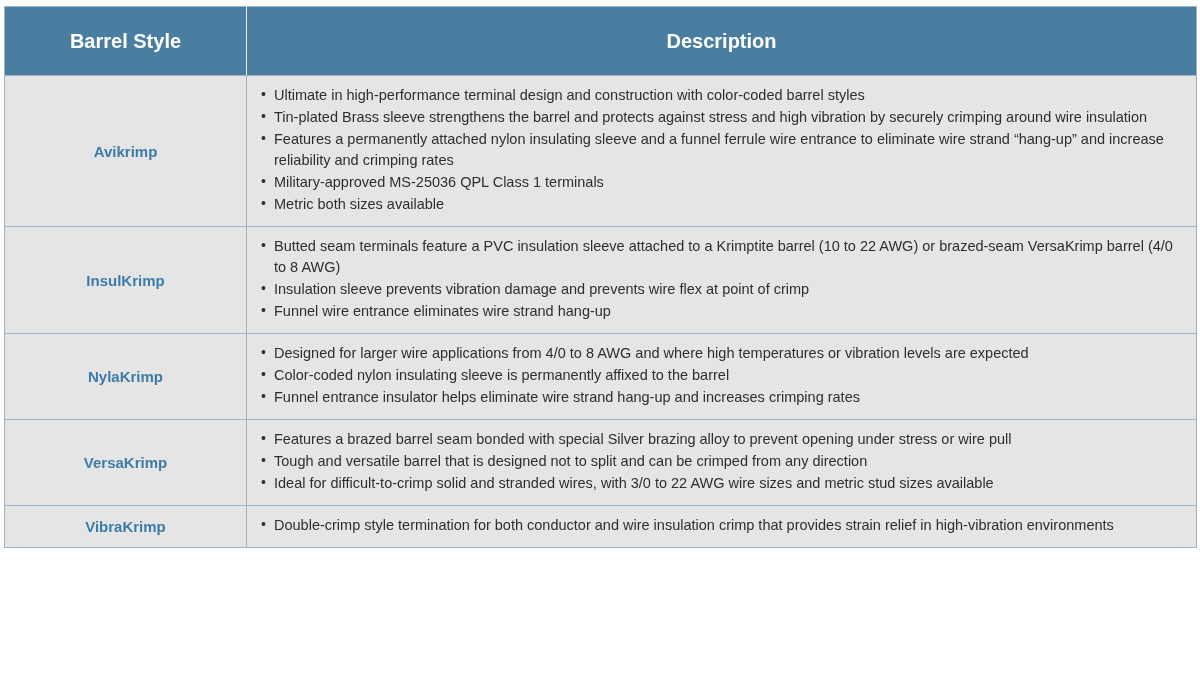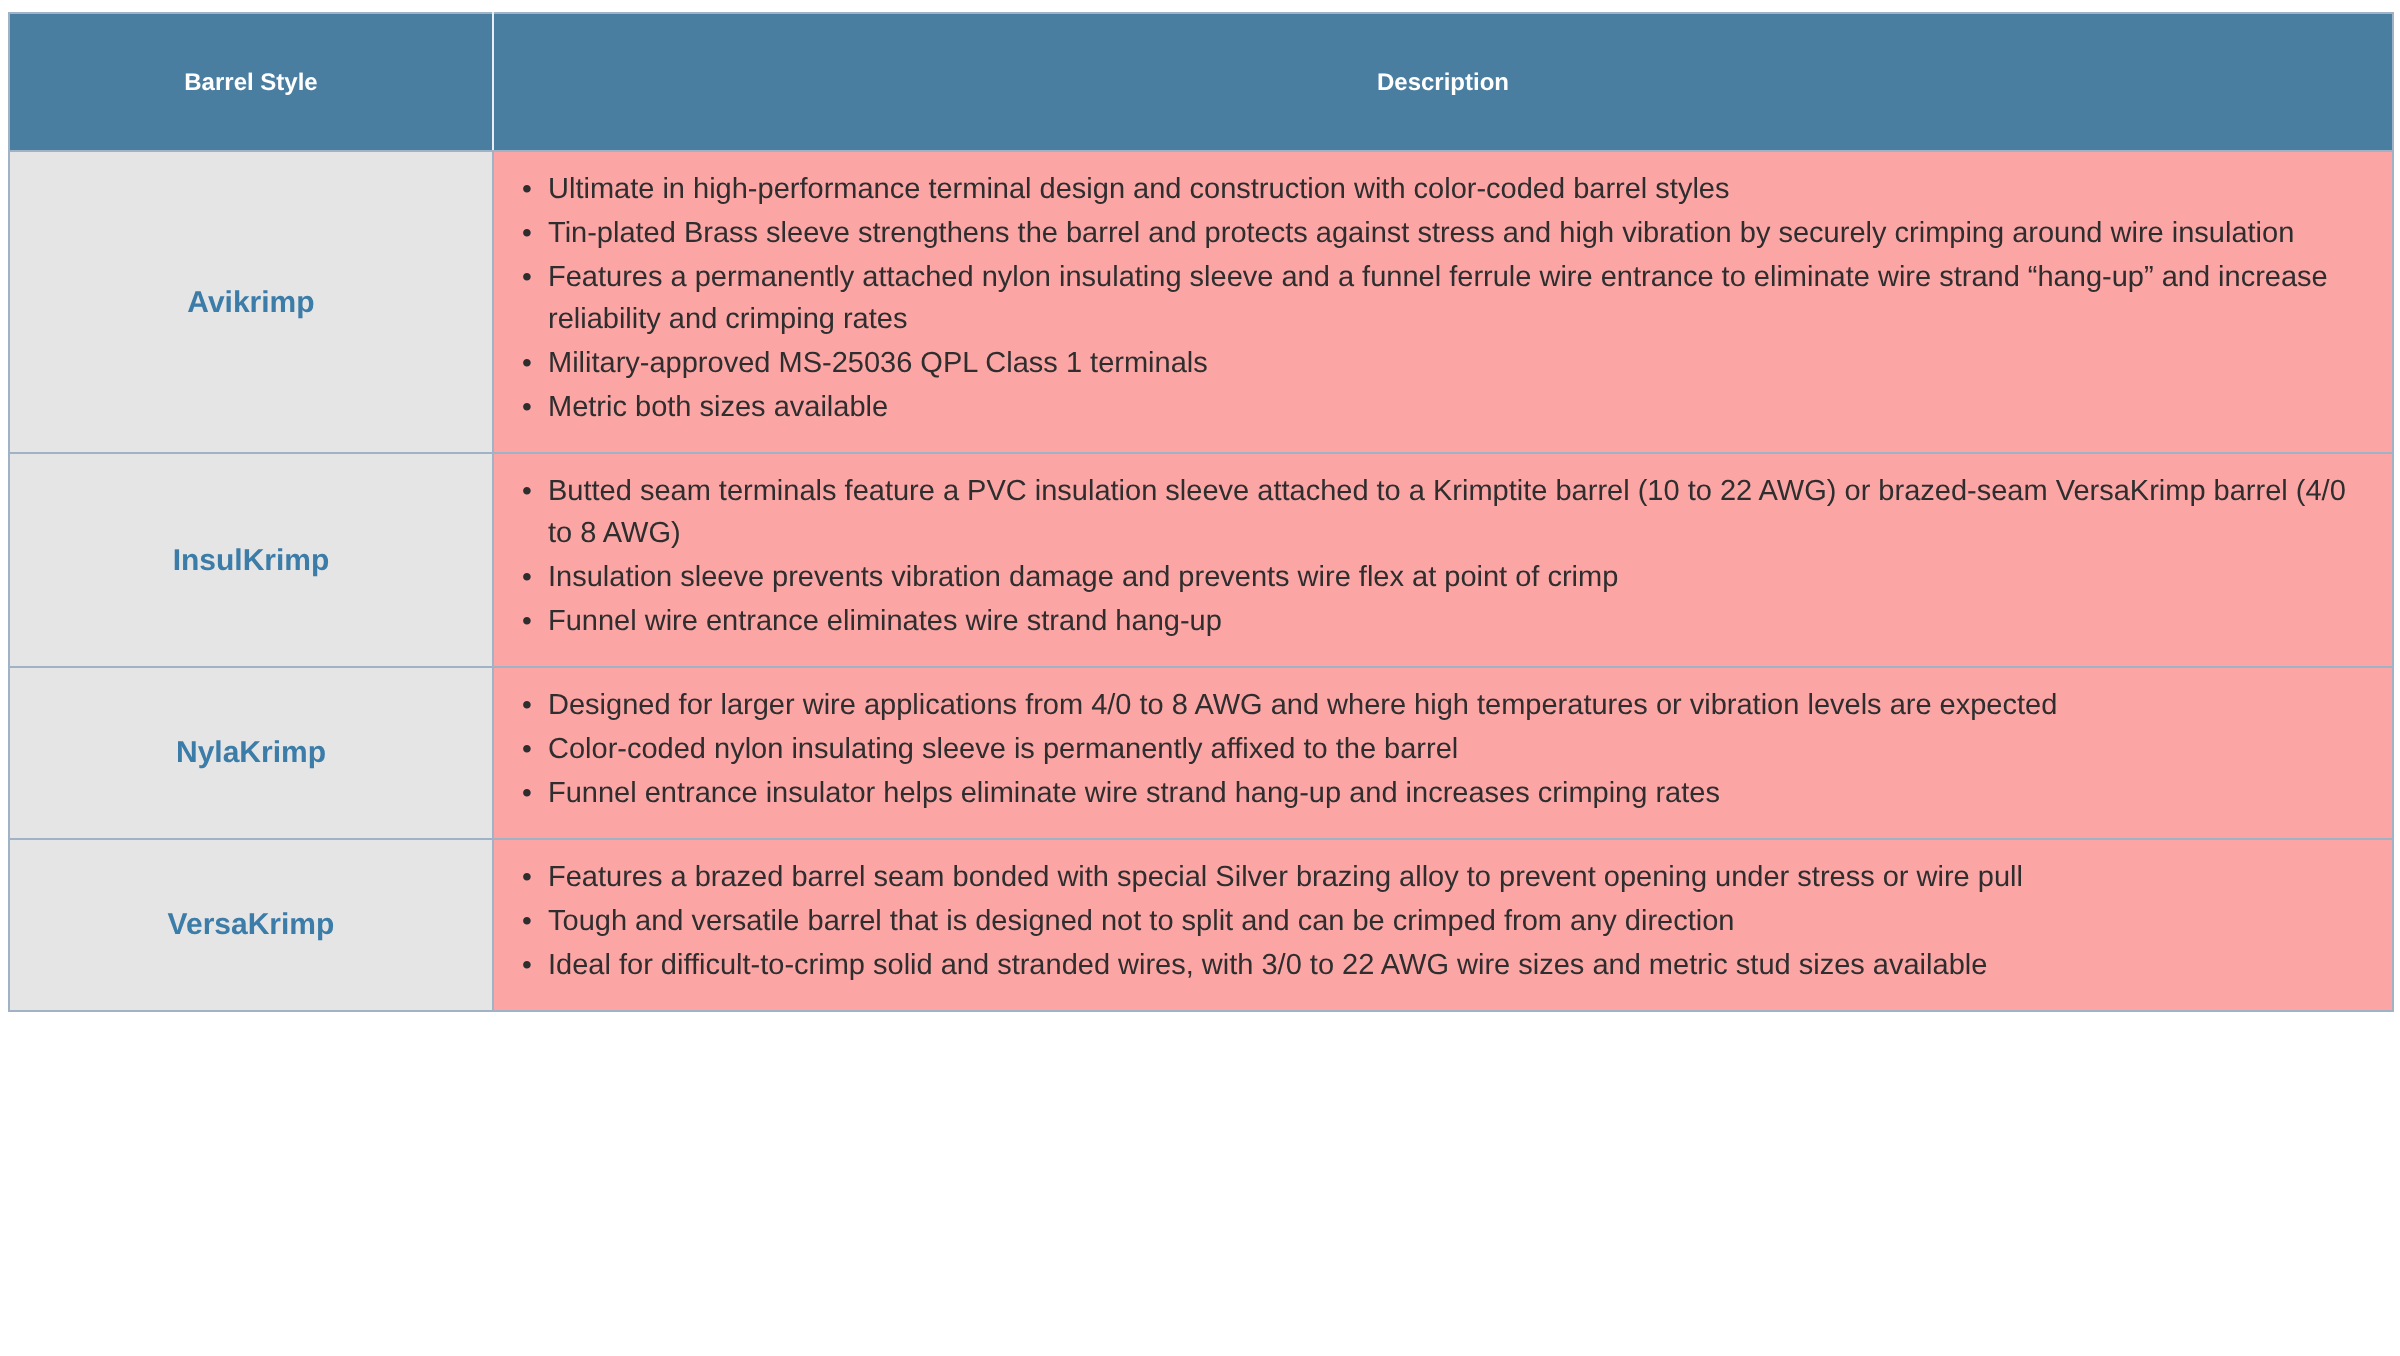--- a/index.html
+++ b/index.html
@@ -24,21 +24,21 @@
     table-layout: fixed;
   }
   table.barrel-table th,
   table.barrel-table td {
     border: 1px solid #9fb2c6;
     vertical-align: middle;
   }
   thead th {
     background: #4a7ea1;
     color: #ffffff;
-    font-size: 12px;
+    font-size: 20px;
     font-weight: bold;
     text-align: center;
     height: 60px;
     padding: 4px 12px;
     border-color: #4a7ea1;
   }
   thead th.style-col {
     border-right: 1px solid #e8eef4;
   }
   col.c-style { width: 242px; }
@@ -46,21 +46,21 @@
 
   td.style-cell {
     background: #e5e5e5;
     color: #3c7ca8;
     font-size: 15px;
     font-weight: bold;
     text-align: center;
     padding: 6px 8px;
   }
   td.desc-cell {
-    background: #fca5a5;
+    background: #e5e5e5;
     color: #2e2e2e;
     font-size: 14.5px;
     padding: 9px 14px 10px 14px;
     line-height: 1.45;
   }
   ul.bullets {
     list-style: none;
     margin: 0;
     padding: 0;
   }
@@ -129,15 +129,23 @@
       <tr>
         <td class="style-cell">VersaKrimp</td>
         <td class="desc-cell">
           <ul class="bullets">
             <li>Features a brazed barrel seam bonded with special Silver brazing alloy to prevent opening under stress or wire pull</li>
             <li>Tough and versatile barrel that is designed not to split and can be crimped from any direction</li>
             <li>Ideal for difficult-to-crimp solid and stranded wires, with 3/0 to 22 AWG wire sizes and metric stud sizes available</li>
           </ul>
         </td>
       </tr>
+      <tr>
+        <td class="style-cell">VibraKrimp</td>
+        <td class="desc-cell">
+          <ul class="bullets">
+            <li>Double-crimp style termination for both conductor and wire insulation crimp that provides strain relief in high-vibration environments</li>
+          </ul>
+        </td>
+      </tr>
     </tbody>
   </table>
 </div>
 
 </body></html>

